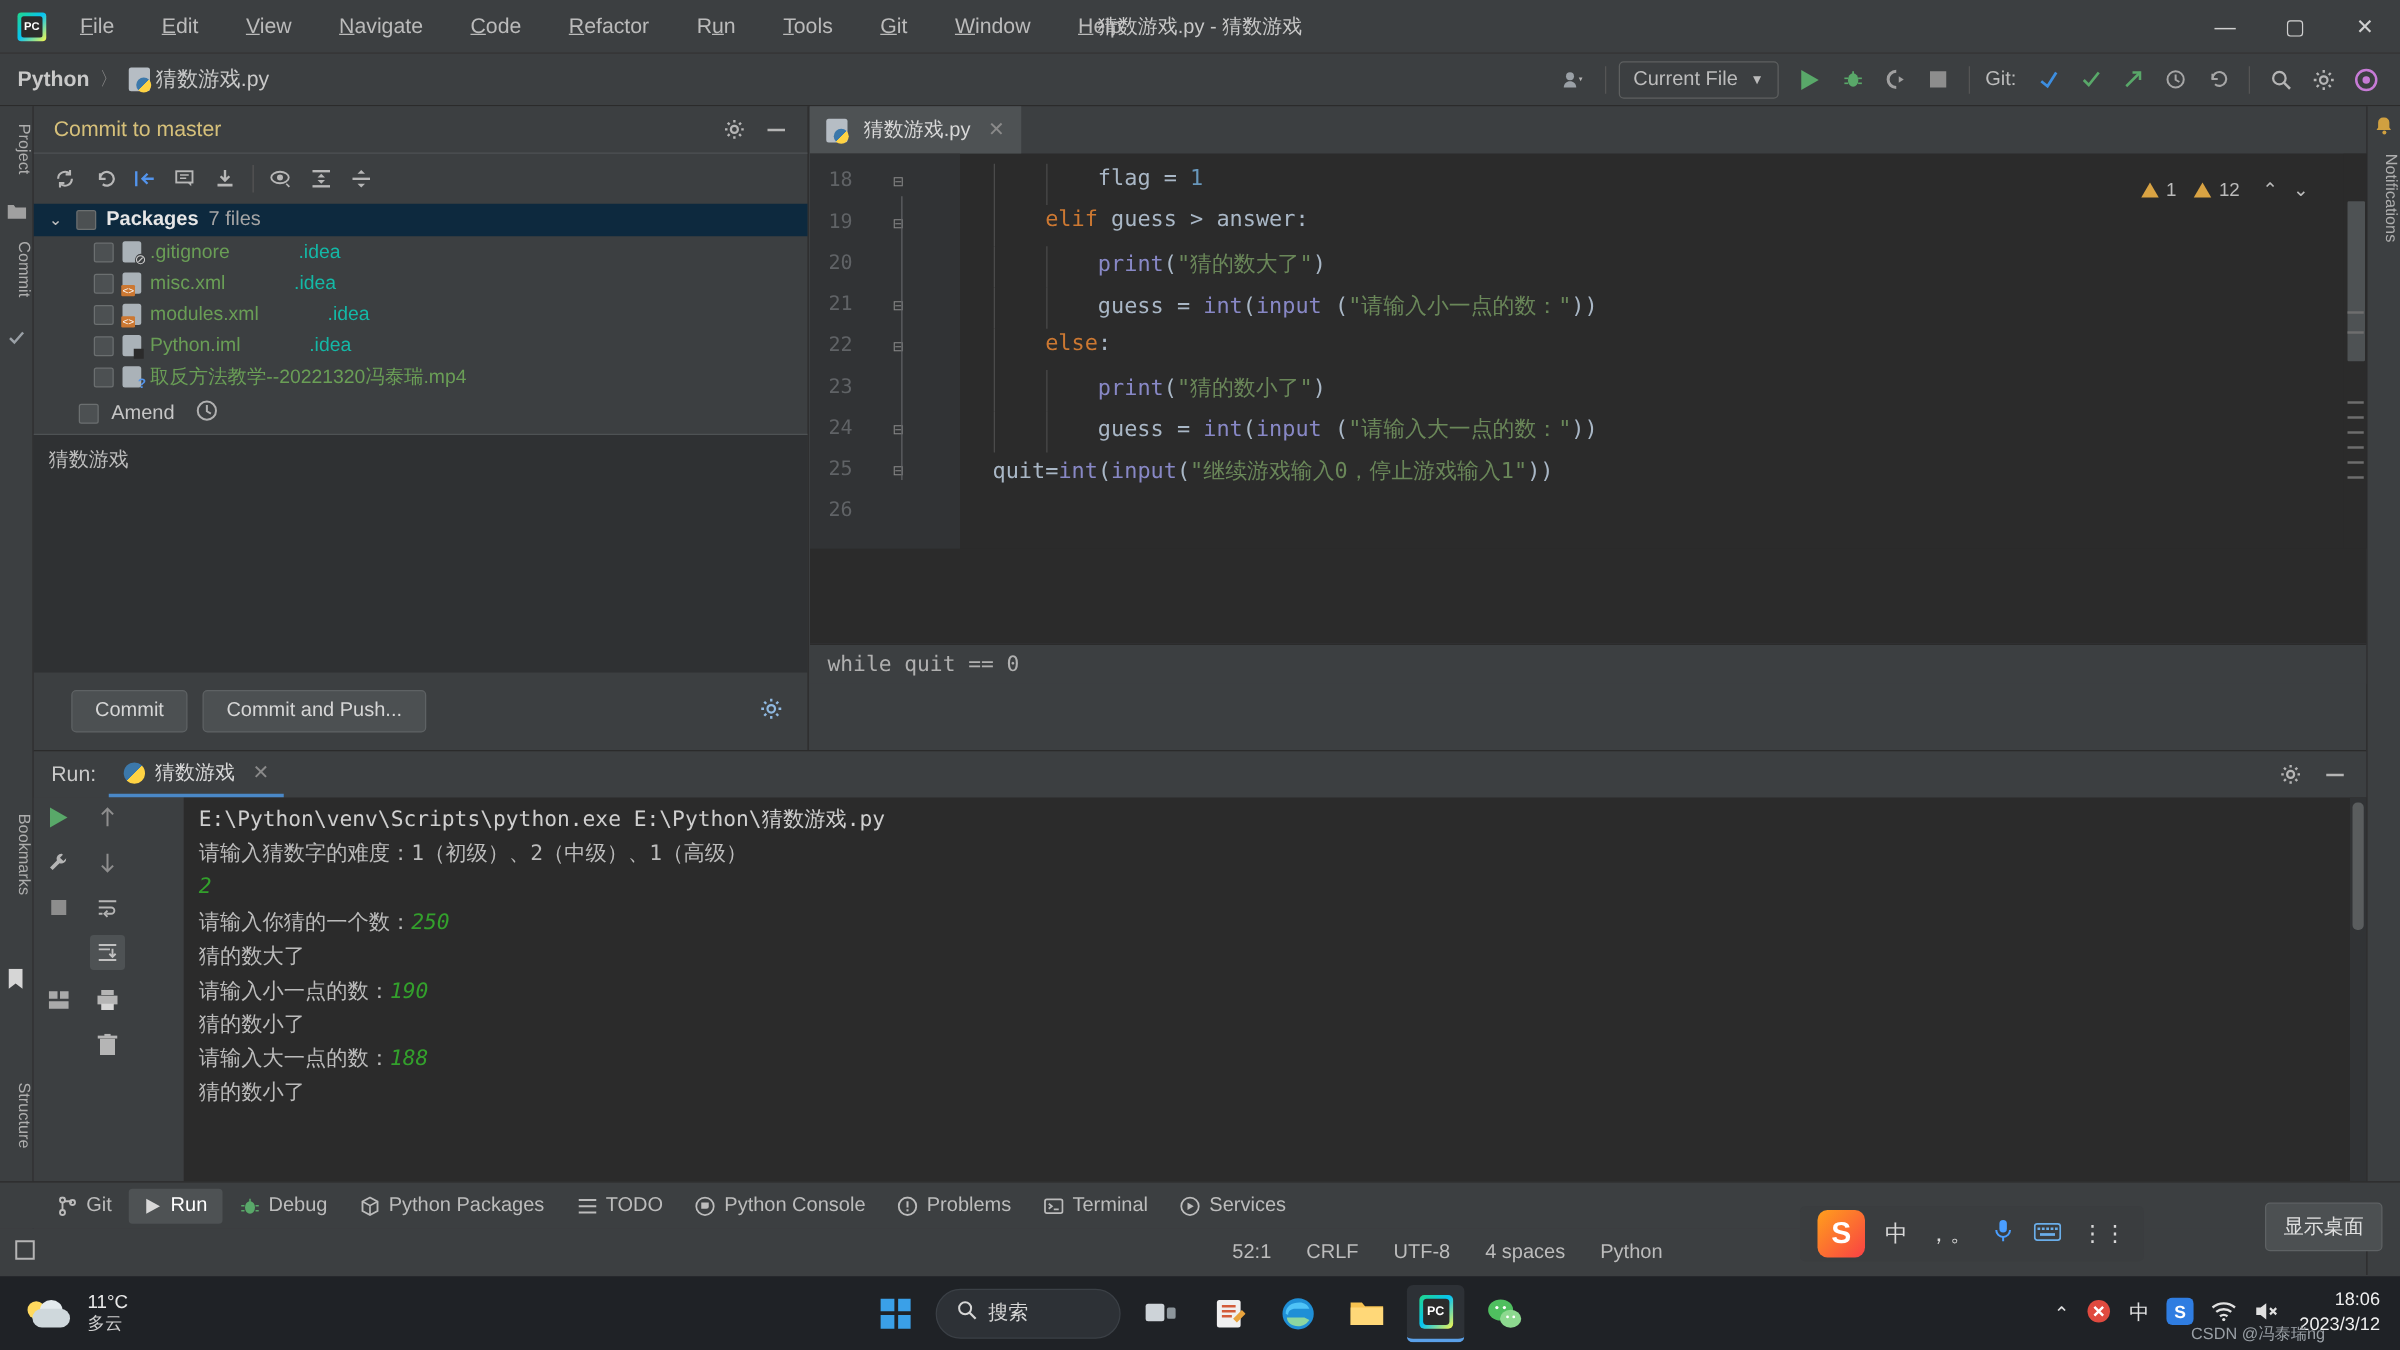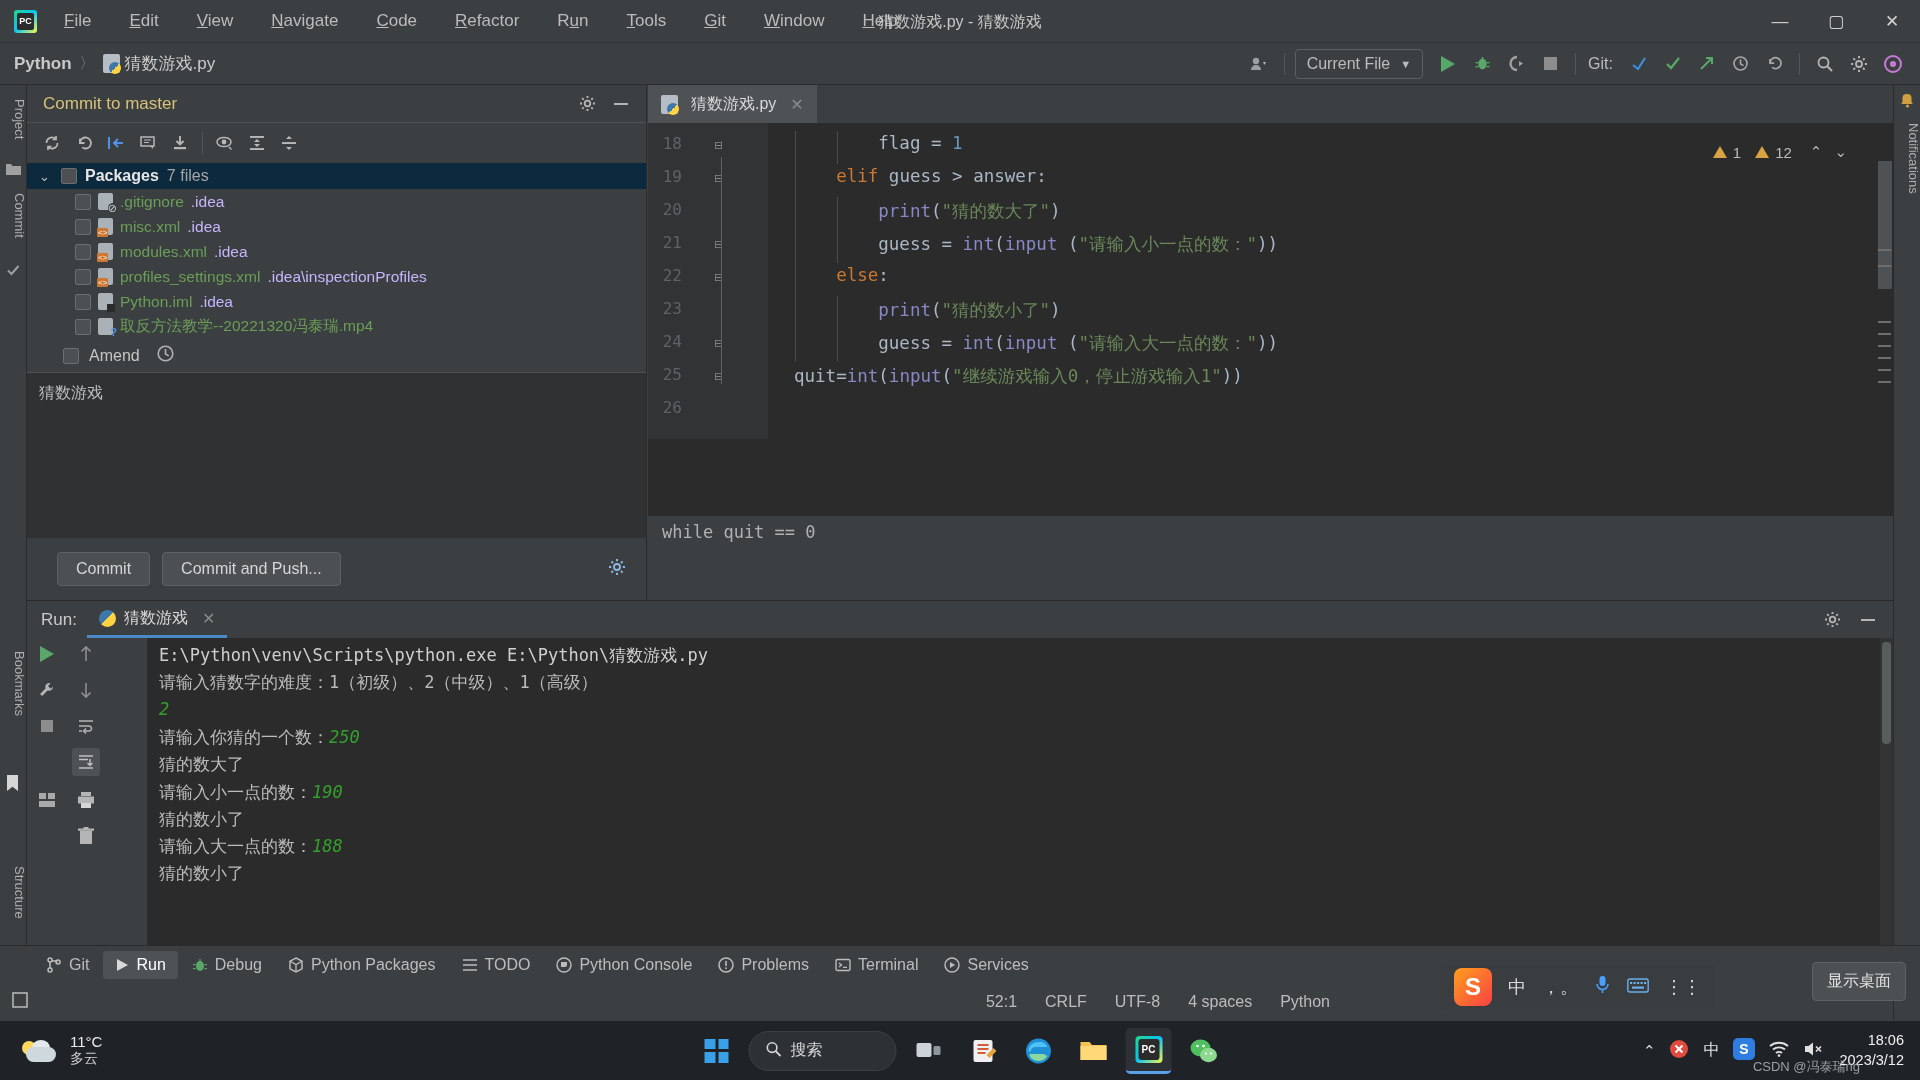--- a/index.html
+++ b/index.html
@@ -115,21 +115,21 @@
     border-radius:2px; display:inline-block; flex:none;
   }
   .changes-row b { font-weight:bold; }
   .changes-row .cnt { color:#a5a5a5; font-weight:normal; }
   .file-list { flex:none; overflow:hidden; }
   .file-row {
     height:25px; display:flex; align-items:center; gap:7px; padding-left:48px;
     font-size:15.5px; white-space:nowrap;
   }
   .file-name { color:#6a9e56; }
-  .file-path { color:#c4b5fd; }
+  .file-path { color:#14b8a6;margin-left:48px; }
   .ficon { width:15px; height:17px; background:#aab2b8; border-radius:2px; position:relative; flex:none; }
   .ficon.xml::after { content:"<>"; position:absolute; left:-1px; bottom:-2px; font-size:8px;
       background:#cc7832; color:#fff; padding:0 1px; border-radius:1px; line-height:9px; }
   .ficon.ign::after { content:"⊘"; position:absolute; right:-4px; bottom:-4px; font-size:11px; color:#cfcfcf;
       background:#3c3f41; border-radius:50%; line-height:11px; }
   .ficon.iml::after { content:""; position:absolute; right:-2px; bottom:-2px; width:8px; height:8px;
       background:#2b2b2b; }
   .ficon.mp4::after { content:"?"; position:absolute; right:-4px; bottom:-3px; font-size:11px; color:#5394ec;
       font-weight:bold; line-height:11px; }
   .amend-row { height:34px; display:flex; align-items:center; gap:10px; padding-left:36px;
@@ -531,26 +531,20 @@
           <span class="cb"></span>
           <span class="ficon xml"></span>
           <span class="file-name">misc.xml</span>
           <span class="file-path">.idea</span>
         </div>
         <div class="file-row">
           <span class="cb"></span>
           <span class="ficon xml"></span>
           <span class="file-name">modules.xml</span>
           <span class="file-path">.idea</span>
-        </div>
-        <div class="file-row">
-          <span class="cb"></span>
-          <span class="ficon xml"></span>
-          <span class="file-name">profiles_settings.xml</span>
-          <span class="file-path">.idea\inspectionProfiles</span>
         </div>
         <div class="file-row">
           <span class="cb"></span>
           <span class="ficon iml"></span>
           <span class="file-name">Python.iml</span>
           <span class="file-path">.idea</span>
         </div>
         <div class="file-row">
           <span class="cb"></span>
           <span class="ficon mp4"></span>

